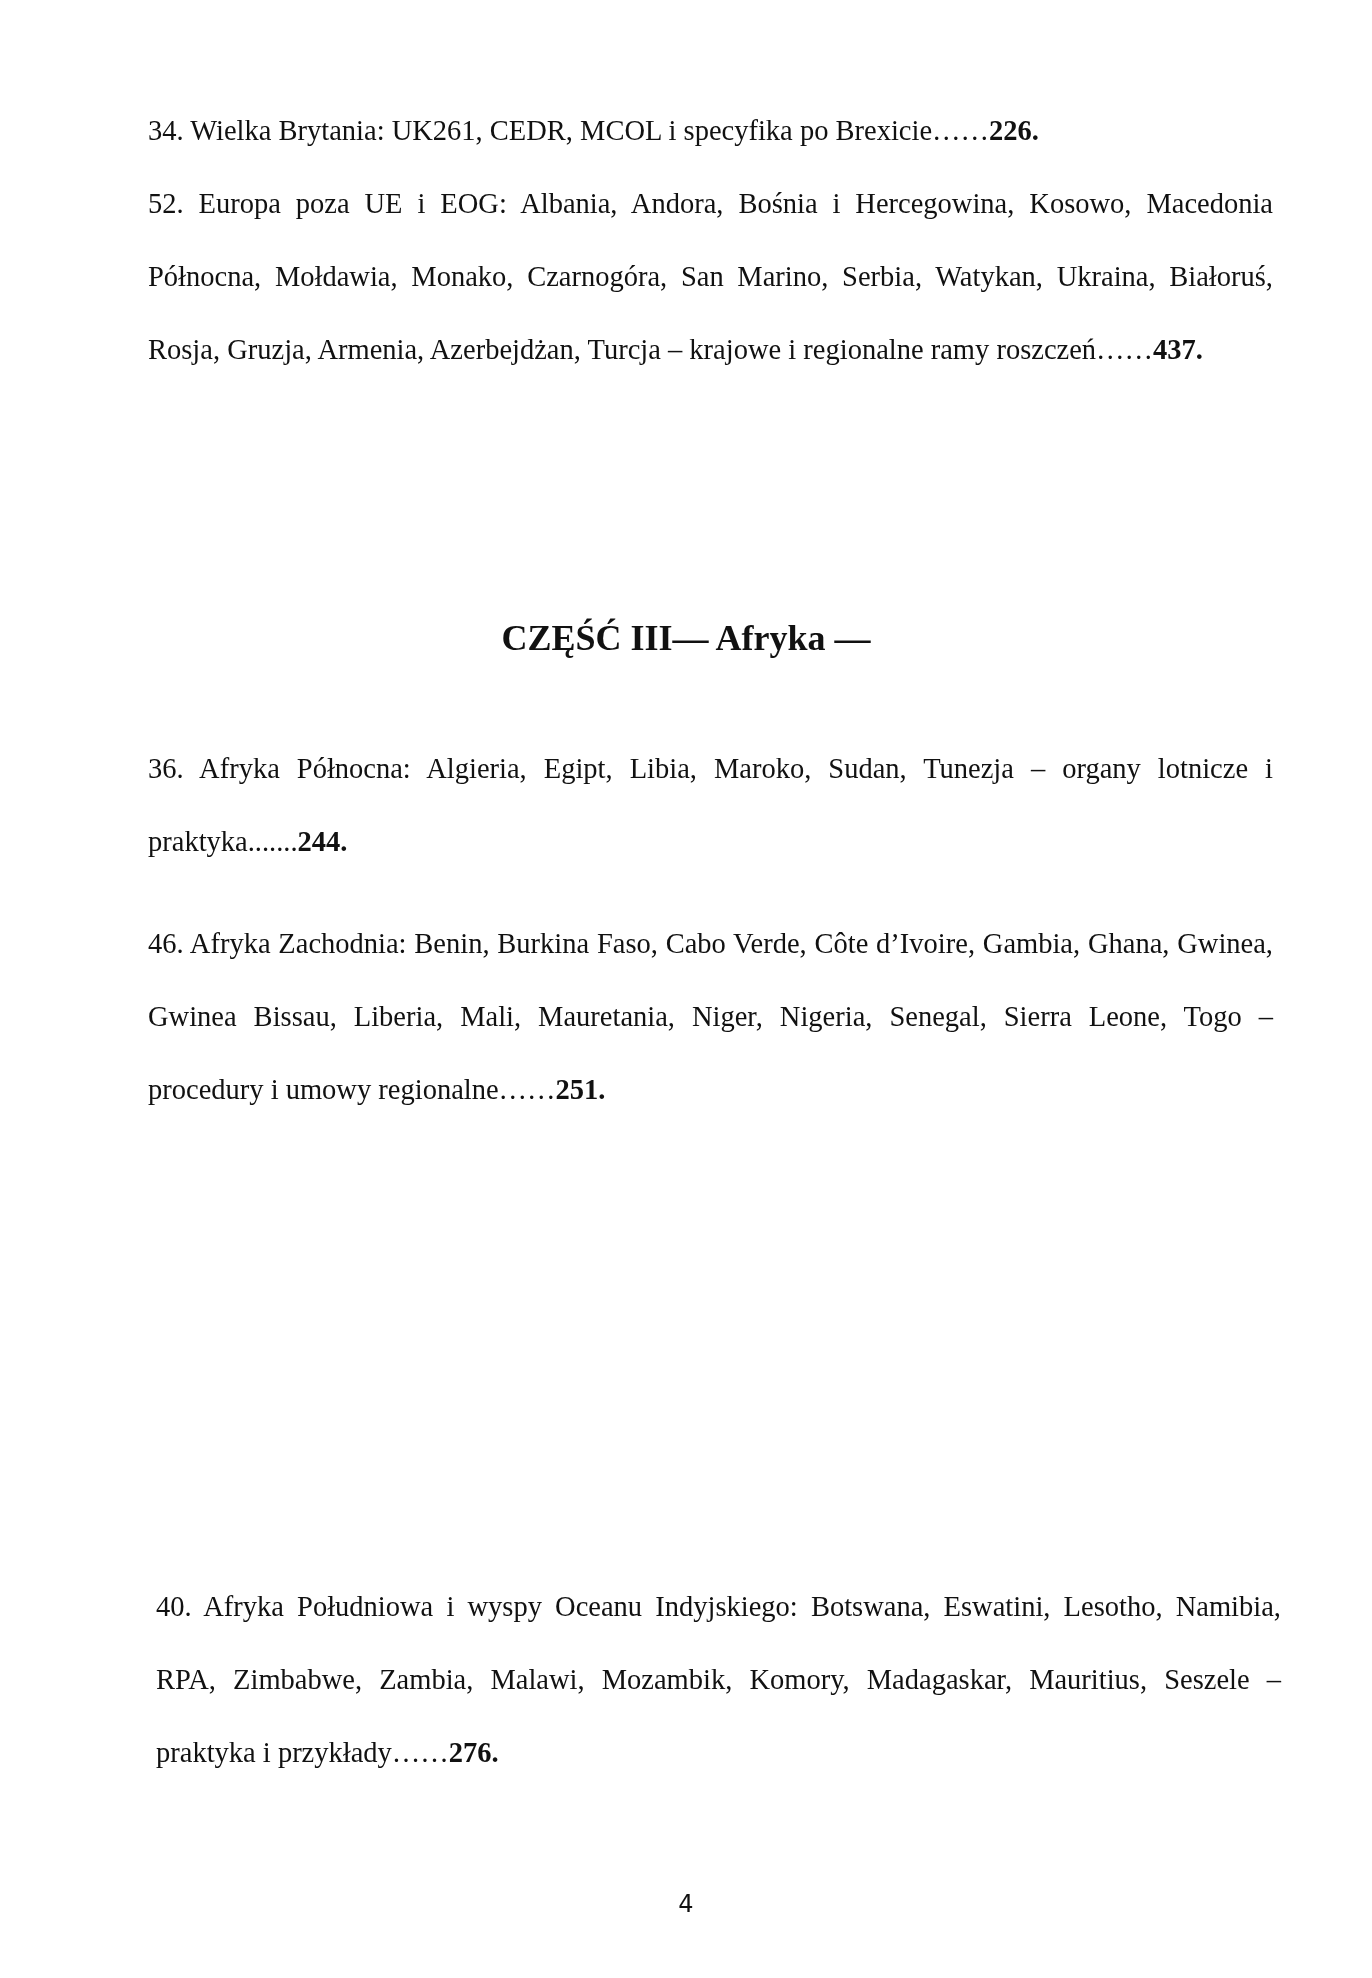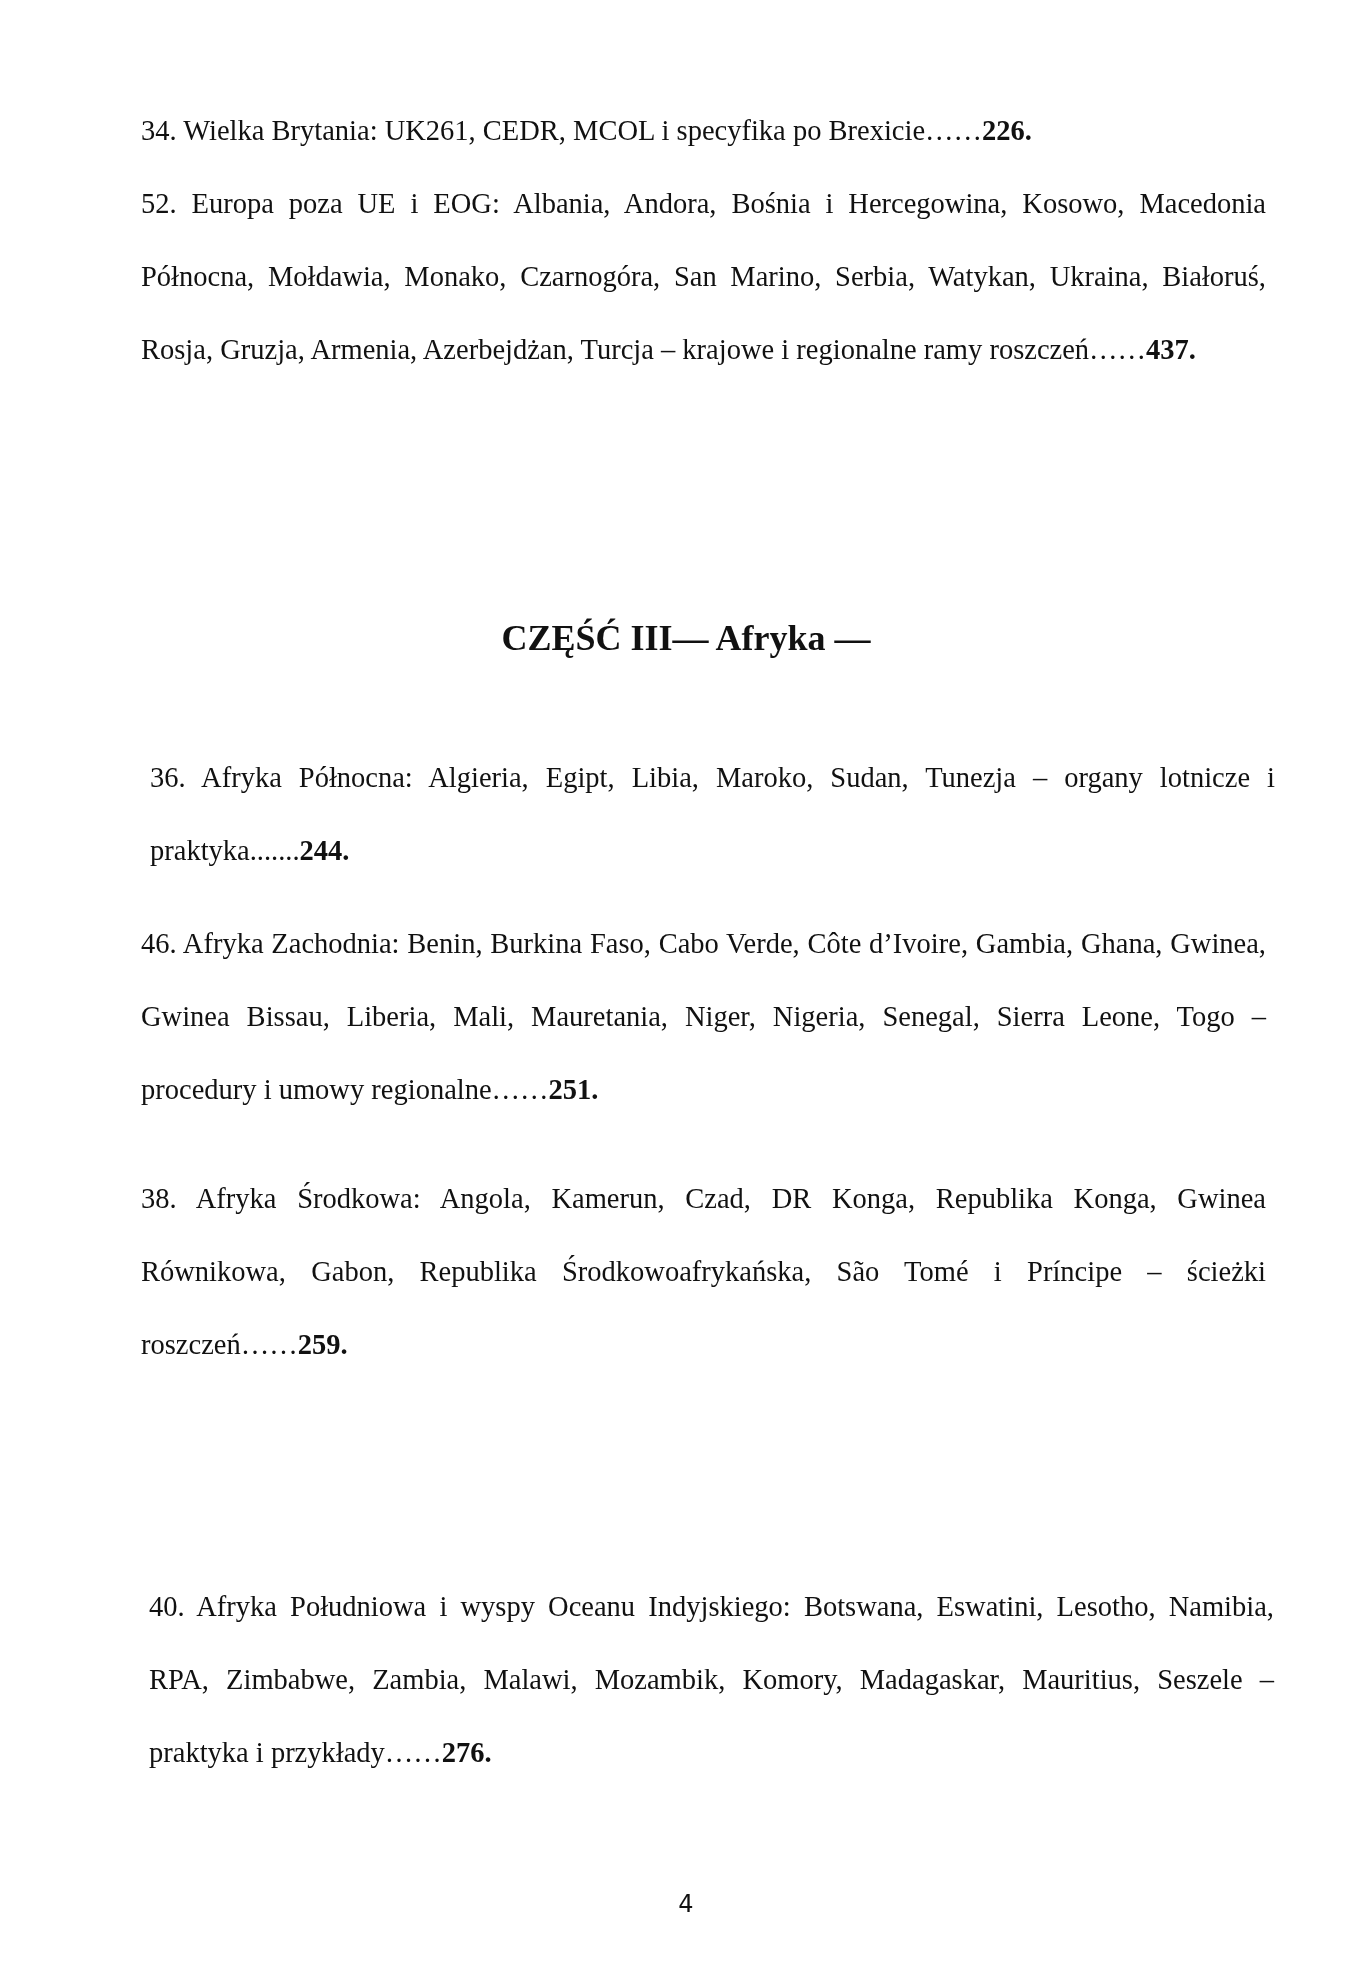--- a/index.html
+++ b/index.html
@@ -17,21 +17,21 @@
   }
   .page {
     position: absolute;
     left: 0; top: 0;
     width: 1372px;
     height: 1978px;
     background: #ffffff;
   }
   .entry {
     position: absolute;
-    left: 141px;
+    left: 148px;
     width: 1125px;
     font-size: 28.5px;
     line-height: 73px;
     text-align: justify;
     text-align-last: left;
     word-spacing: 0px;
   }
   .entry .pg {
     font-weight: bold;
   }
@@ -59,24 +59,23 @@
 <body>
 
 <div class="page">
 
   <p class="entry" style="top:94px; margin:0;"><span>34.</span> <span>Wielka Brytania: UK261, CEDR, MCOL i specyfika po Brexicie</span><span>……</span><span class="pg">226.</span></p>
 
   <p class="entry" style="top:167px; margin:0;"><span>52.</span> <span>Europa poza UE i EOG: Albania, Andora, Bośnia i Hercegowina, Kosowo, Macedonia Północna, Mołdawia, Monako, Czarnogóra, San Marino, Serbia, Watykan, Ukraina, Białoruś, Rosja, Gruzja, Armenia, Azerbejdżan, Turcja – krajowe i regionalne ramy roszczeń</span><span>……</span><span class="pg">437.</span></p>
 
   <h2 class="heading" style="margin:0;">CZĘŚĆ III— Afryka —</h2>
 
-  <p class="entry" style="top:732px; margin:9px;"><span>36.</span> <span>Afryka Północna: Algieria, Egipt, Libia, Maroko, Sudan, Tunezja – organy lotnicze i praktyka</span><span>.......</span><span class="pg">244.</span></p>
+  <p class="entry" style="top:732px; margin:0;"><span>36.</span> <span>Afryka Północna: Algieria, Egipt, Libia, Maroko, Sudan, Tunezja – organy lotnicze i praktyka</span><span>.......</span><span class="pg">244.</span></p>
 
   <p class="entry" style="top:907px; margin:0;"><span>46.</span> <span>Afryka Zachodnia: Benin, Burkina Faso, Cabo Verde, Côte d’Ivoire, Gambia, Ghana, Gwinea, Gwinea Bissau, Liberia, Mali, Mauretania, Niger, Nigeria, Senegal, Sierra Leone, Togo – procedury i umowy regionalne</span><span>……</span><span class="pg">251.</span></p>
 
-  <p class="entry" style="top:1162px; margin:0;"><span>38.</span> <span>Afryka Środkowa: Angola, Kamerun, Czad, DR Konga, Republika Konga, Gwinea Równikowa, Gabon, Republika Środkowoafrykańska, São Tomé i Príncipe – ścieżki roszczeń</span><span>……</span><span class="pg">259.</span></p>
 
 
   <p class="entry" style="top:1562px; margin:8px;"><span>40.</span> <span>Afryka Południowa i wyspy Oceanu Indyjskiego: Botswana, Eswatini, Lesotho, Namibia, RPA, Zimbabwe, Zambia, Malawi, Mozambik, Komory, Madagaskar, Mauritius, Seszele – praktyka i przykłady</span><span>……</span><span class="pg">276.</span></p>
 
   <div class="page-number">4</div>
 
 </div>
 
 </body></html>

